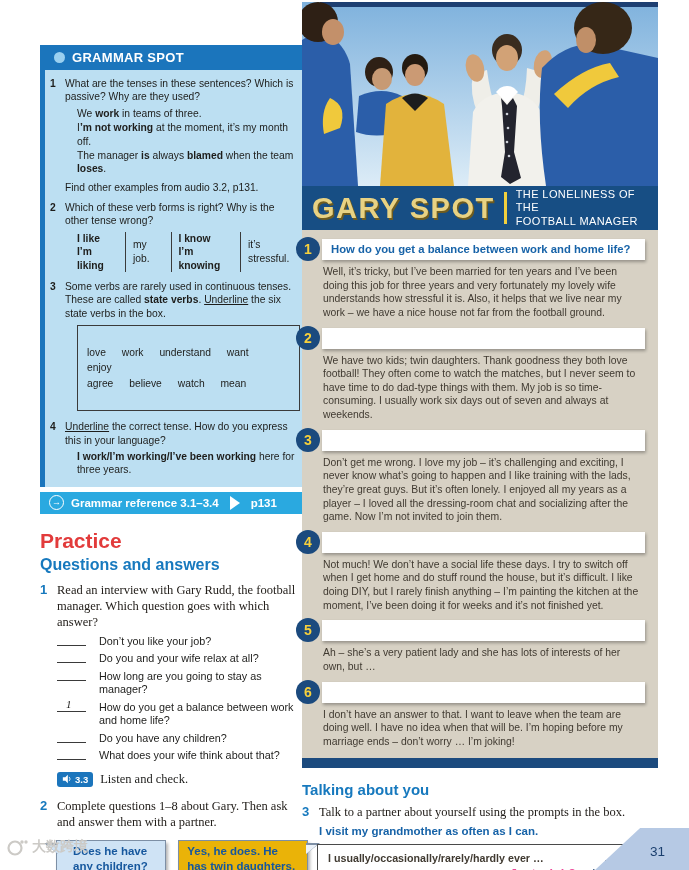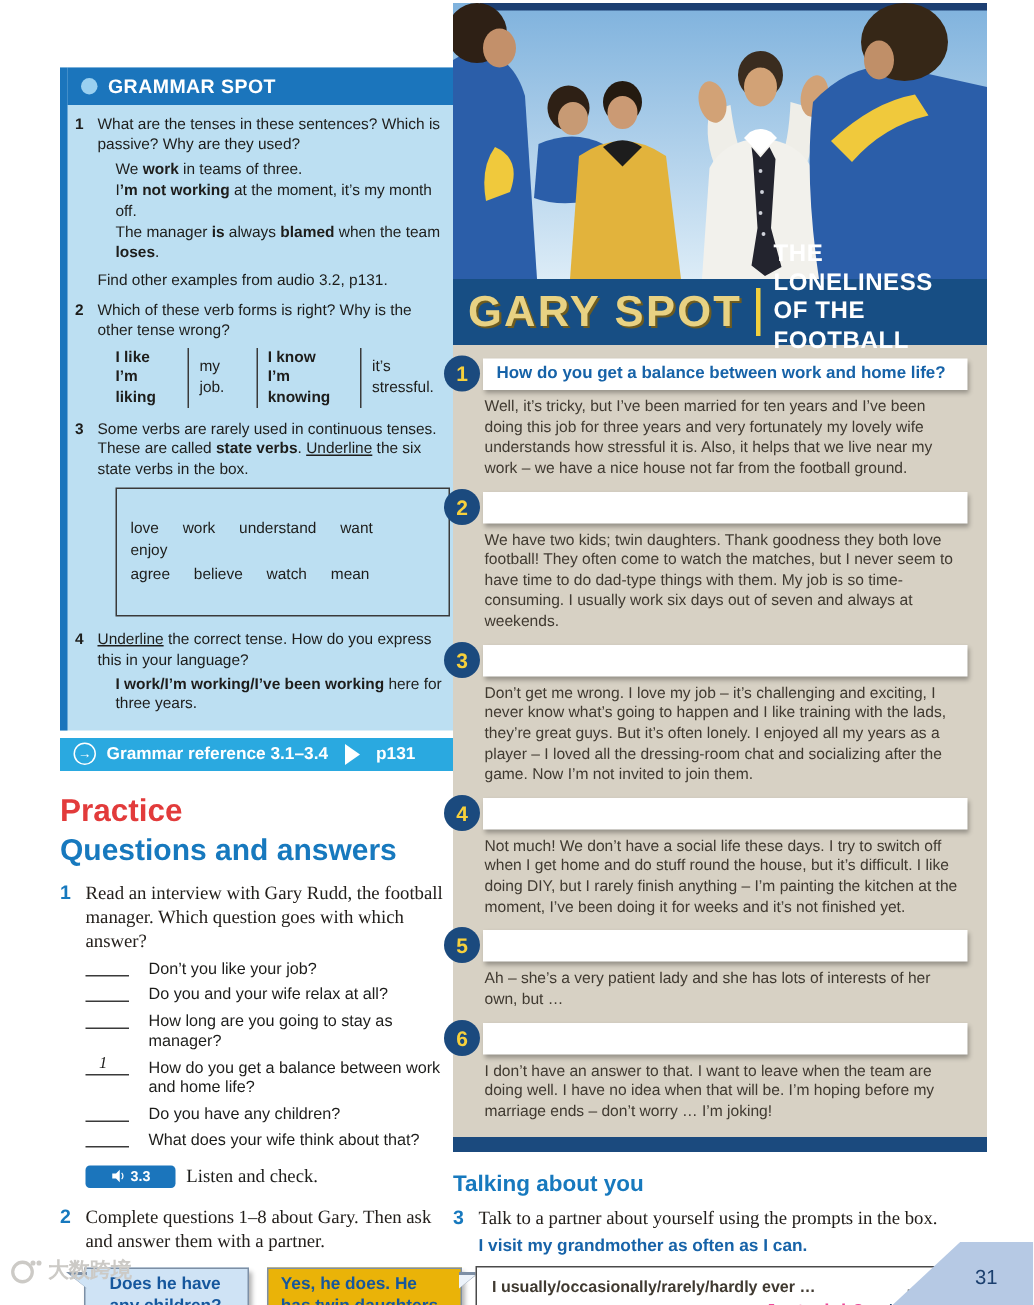--- a/index.html
+++ b/index.html
@@ -27,33 +27,33 @@
   .gs-word{margin-right:13px;}
 
   .ref-bar{margin-top:5px;background:#2aa9e0;height:22px;display:flex;align-items:center;gap:7px;
            padding:0 9px;color:#fff;font-weight:bold;font-size:11.5px;width:273px;box-sizing:border-box;}
   .ref-icon{width:13px;height:13px;border:1.5px solid #fff;border-radius:50%;display:flex;align-items:center;
             justify-content:center;font-size:9px;line-height:1;flex:0 0 auto;}
   .ref-chev{width:0;height:0;border-top:7px solid transparent;border-bottom:7px solid transparent;
             border-left:10px solid #fff;margin:0 4px;}
 
   .practice-h{color:#e23b3b;font-size:21px;font-weight:bold;margin:15px 0 3px;}
-  .sub-h{color:#1779be;font-size:20px;font-weight:bold;margin:2px 0 8px;}
+  .sub-h{color:#1779be;font-size:16px;font-weight:bold;margin:2px 0 8px;}
   .ex{display:flex;gap:8px;margin-bottom:5px;}
   .ex-num{color:#1779be;font-weight:bold;font-size:13px;flex:0 0 9px;}
   .ex-text{font-family:"Liberation Serif",serif;font-size:12.5px;line-height:1.28;color:#24201c;}
 
   .fill-row{display:flex;gap:13px;margin:0 0 4px 17px;font-size:10.8px;line-height:1.25;align-items:flex-start;}
   .blank{flex:0 0 29px;border-bottom:1.4px solid #3a3a3a;height:10px;position:relative;}
   .mark{position:absolute;left:9px;top:-3px;font-family:"Liberation Serif",serif;font-style:italic;font-size:11px;}
   .fill-q{flex:1;}
 
   .audio-row{display:flex;align-items:center;gap:7px;margin:9px 0 11px 17px;}
   .audio-badge{display:inline-flex;align-items:center;gap:3px;background:#1b75bc;border-radius:3px;
-               padding:2px 17px;color:#fff;font-weight:bold;font-size:9.5px;}
+               padding:2px 5px;color:#fff;font-weight:bold;font-size:9.5px;}
   .audio-text{font-family:"Liberation Serif",serif;font-size:12.5px;}
 
   .bubbles{display:flex;gap:12px;margin:10px 0 12px 16px;}
   .bubble{position:relative;border:1px solid #7d8fa5;box-shadow:2px 3px 3px rgba(0,0,0,.3);
           padding:3px 8px;font-weight:bold;font-size:11.5px;color:#16579d;line-height:1.3;}
   .bubble1{background:#cfe3f5;}
   .bubble2{background:#eab308;}
   .bubble1::before{content:"";position:absolute;left:-13px;top:2px;border-style:solid;
                    border-width:0 14px 11px 0;border-color:transparent #7d8fa5 transparent transparent;}
   .bubble1::after{content:"";position:absolute;left:-10px;top:4px;border-style:solid;
@@ -66,21 +66,21 @@
   .qlist{margin-left:17px;font-family:"Liberation Serif",serif;font-size:12.3px;line-height:1.4;color:#24201c;}
   .qlist-row{display:flex;gap:11px;}
 
   
   #right-col{position:absolute;left:302px;top:2px;width:356px;}
   .photo{width:356px;height:184px;display:block;}
 
   .gr-bar{background:#174e84;height:44px;display:flex;align-items:center;padding:0 10px;gap:9px;}
   .gr-name{color:#e8d283;font-size:29px;font-weight:bold;letter-spacing:1.5px;text-shadow:1.5px 1.5px 0 #6e5c20;white-space:nowrap;}
   .gr-div{width:3px;height:32px;background:#f2d03e;flex:0 0 auto;}
-  .gr-sub{color:#fff;font-weight:bold;font-size:16px;line-height:1.2;letter-spacing:.4px;}
+  .gr-sub{color:#fff;font-weight:normal;font-size:11px;line-height:1.2;letter-spacing:.4px;}
 
   .iv-panel{background:#d7d1c4;padding:9px 13px 2px 20px;}
   .iv-block{position:relative;}
   .iv-qbox{background:#fff;box-shadow:1px 2px 3px rgba(0,0,0,.3);min-height:13px;padding:4px 9px;
            color:#1763a8;font-weight:bold;font-size:11.3px;line-height:1.15;}
   .iv-badge{position:absolute;left:-26px;top:-2px;width:24px;height:24px;border-radius:50%;background:#1b4a7e;
             color:#f7d03c;font-weight:bold;font-size:14px;display:flex;align-items:center;justify-content:center;}
   .iv-ans{font-size:10.4px;line-height:1.31;color:#403a31;margin:5px 0 8px 1px;}
   .iv-endbar{height:10px;background:#1b4a7e;}
 

